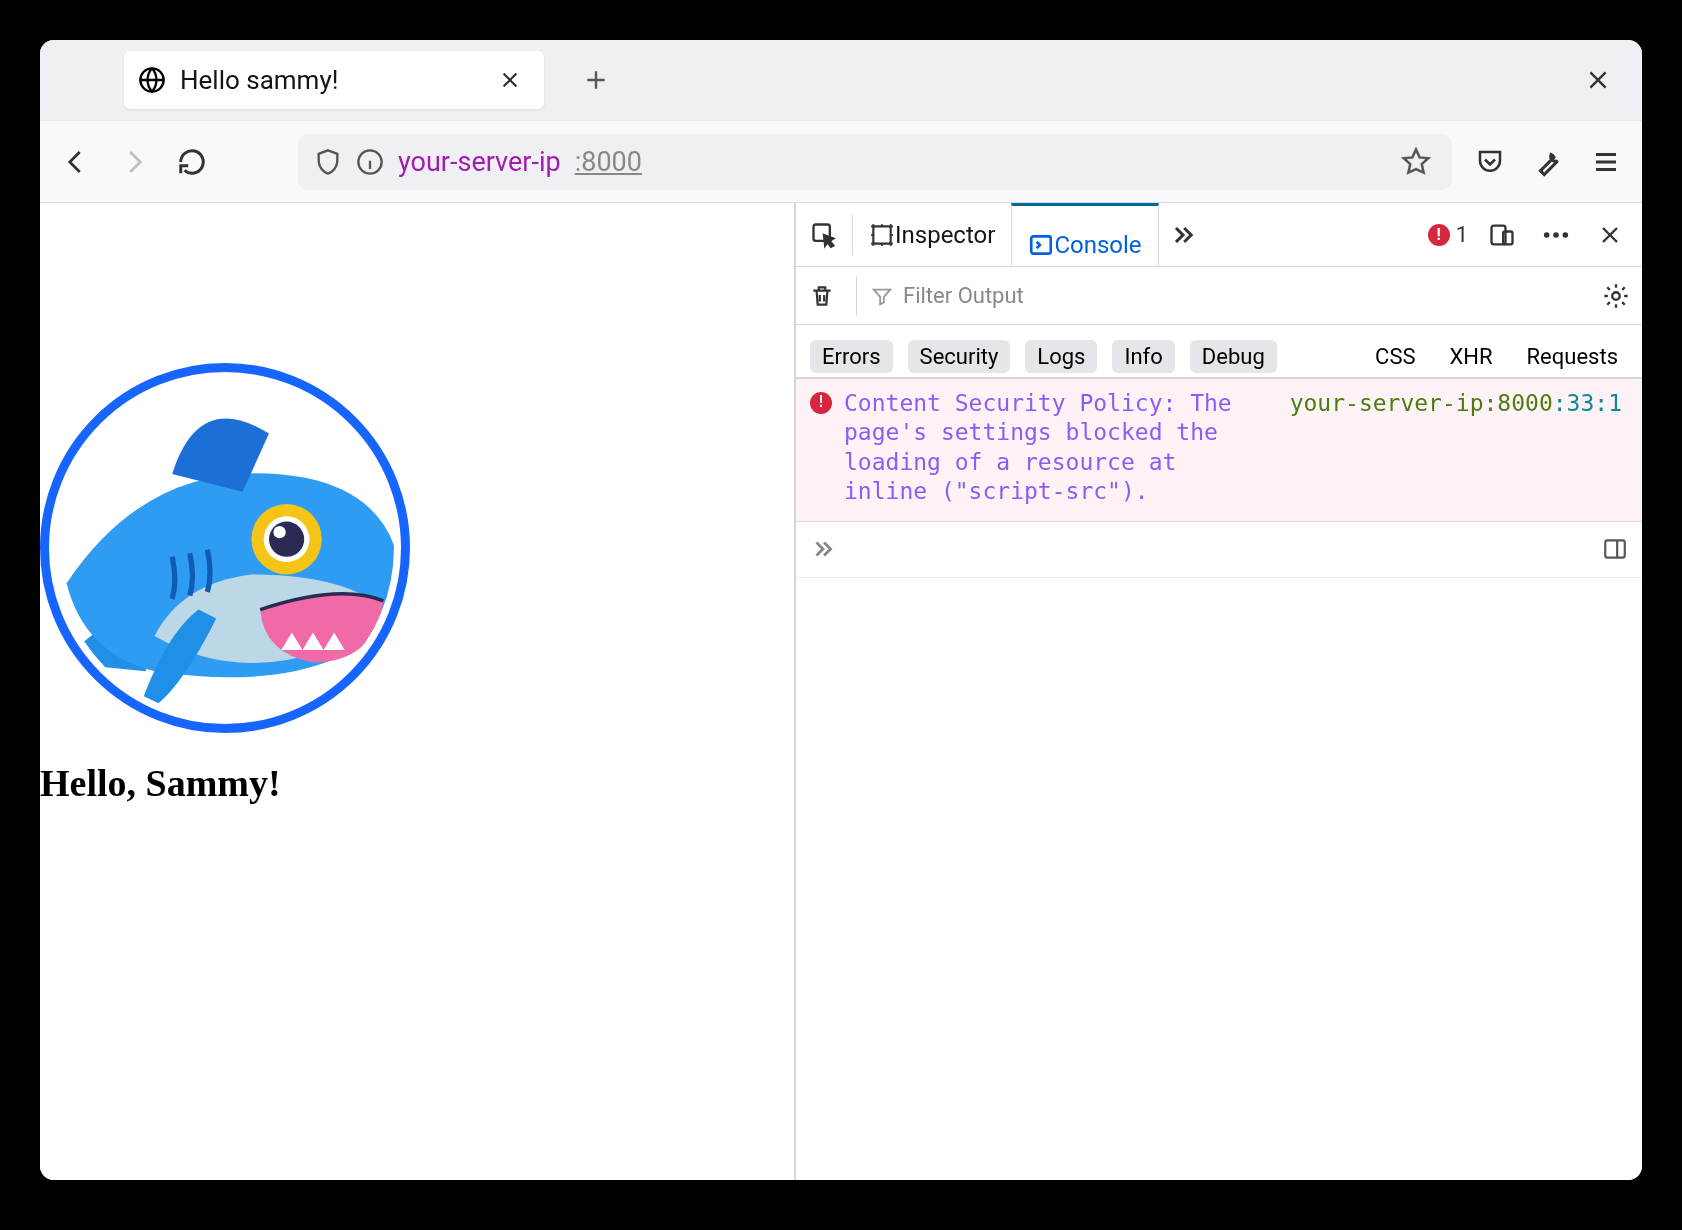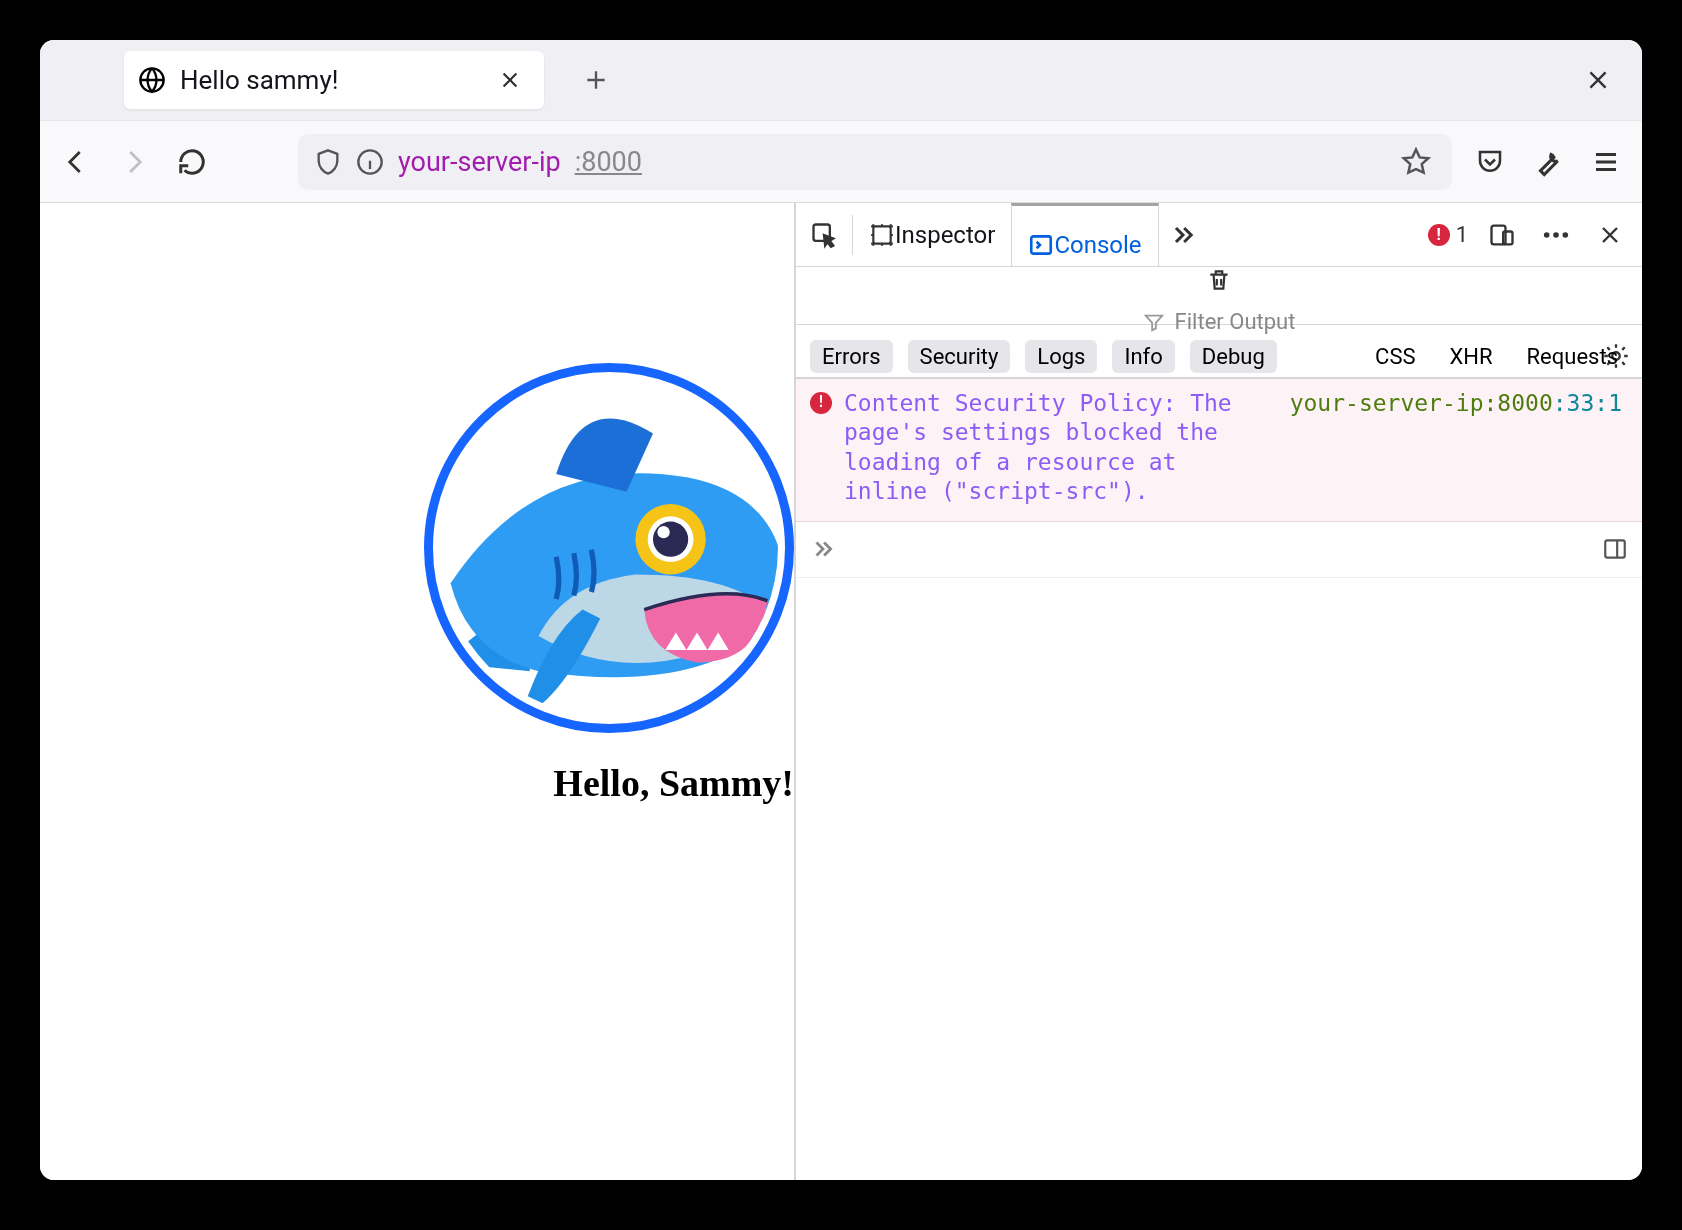--- a/index.html
+++ b/index.html
@@ -85,21 +85,21 @@
     flex: 1;
     min-height: 0;
     border-top: 1px solid #dcdcdc;
   }
   .page-area {
     flex: 0 0 754px;
     background: #fff;
     padding-top: 160px;
     display: flex;
     flex-direction: column;
-    align-items: flex-end;
+    align-items: flex-start;
   }
   .avatar-circle {
     width: 370px;
     height: 370px;
     border-radius: 50%;
     border: 9px solid #1765ff;
     background: #fff;
     overflow: hidden;
     display: flex;
     align-items: center;
@@ -130,40 +130,39 @@
   .dt-tab {
     display: flex;
     align-items: center;
     padding: 0 16px;
     height: 100%;
     font-size: 24px;
     color: #15141a;
     cursor: pointer;
   }
   .dt-tab.active {
-    border-top: 3px solid #a3a3a3;
+    border-top: 3px solid #0369a1;
     border-left: 1px solid #d6d6d6;
     border-right: 1px solid #d6d6d6;
     color: #0060df;
     padding-top: 18px;
     justify-content: flex-end;
   }
   .dt-tab.active svg { color: #0060df; }
   .dt-right-tools { margin-left: auto; display: flex; align-items: center; gap: 14px; padding-right: 12px; }
   .error-badge { display: flex; align-items: center; gap: 6px; font-size: 22px; color:#333; }
   .error-dot { width: 22px; height: 22px; background: #d7263d; border-radius: 50%; display: flex; align-items: center; justify-content: center; color:#fff; font-size: 16px; font-weight: bold; }
   
   .dt-filter-row {
     height: 58px;
     display: flex;
     align-items: center;
     border-bottom: 1px solid #d6d6d6;
     padding: 0 6px;
     gap: 8px;
-    flex-direction: column;
   }
   .filter-sep { width: 1px; height: 40px; background: #d6d6d6; margin: 0 6px; }
   .filter-input {
     flex: 1;
     display: flex;
     align-items: center;
     gap: 10px;
     color: #888;
     font-size: 22px;
   }

